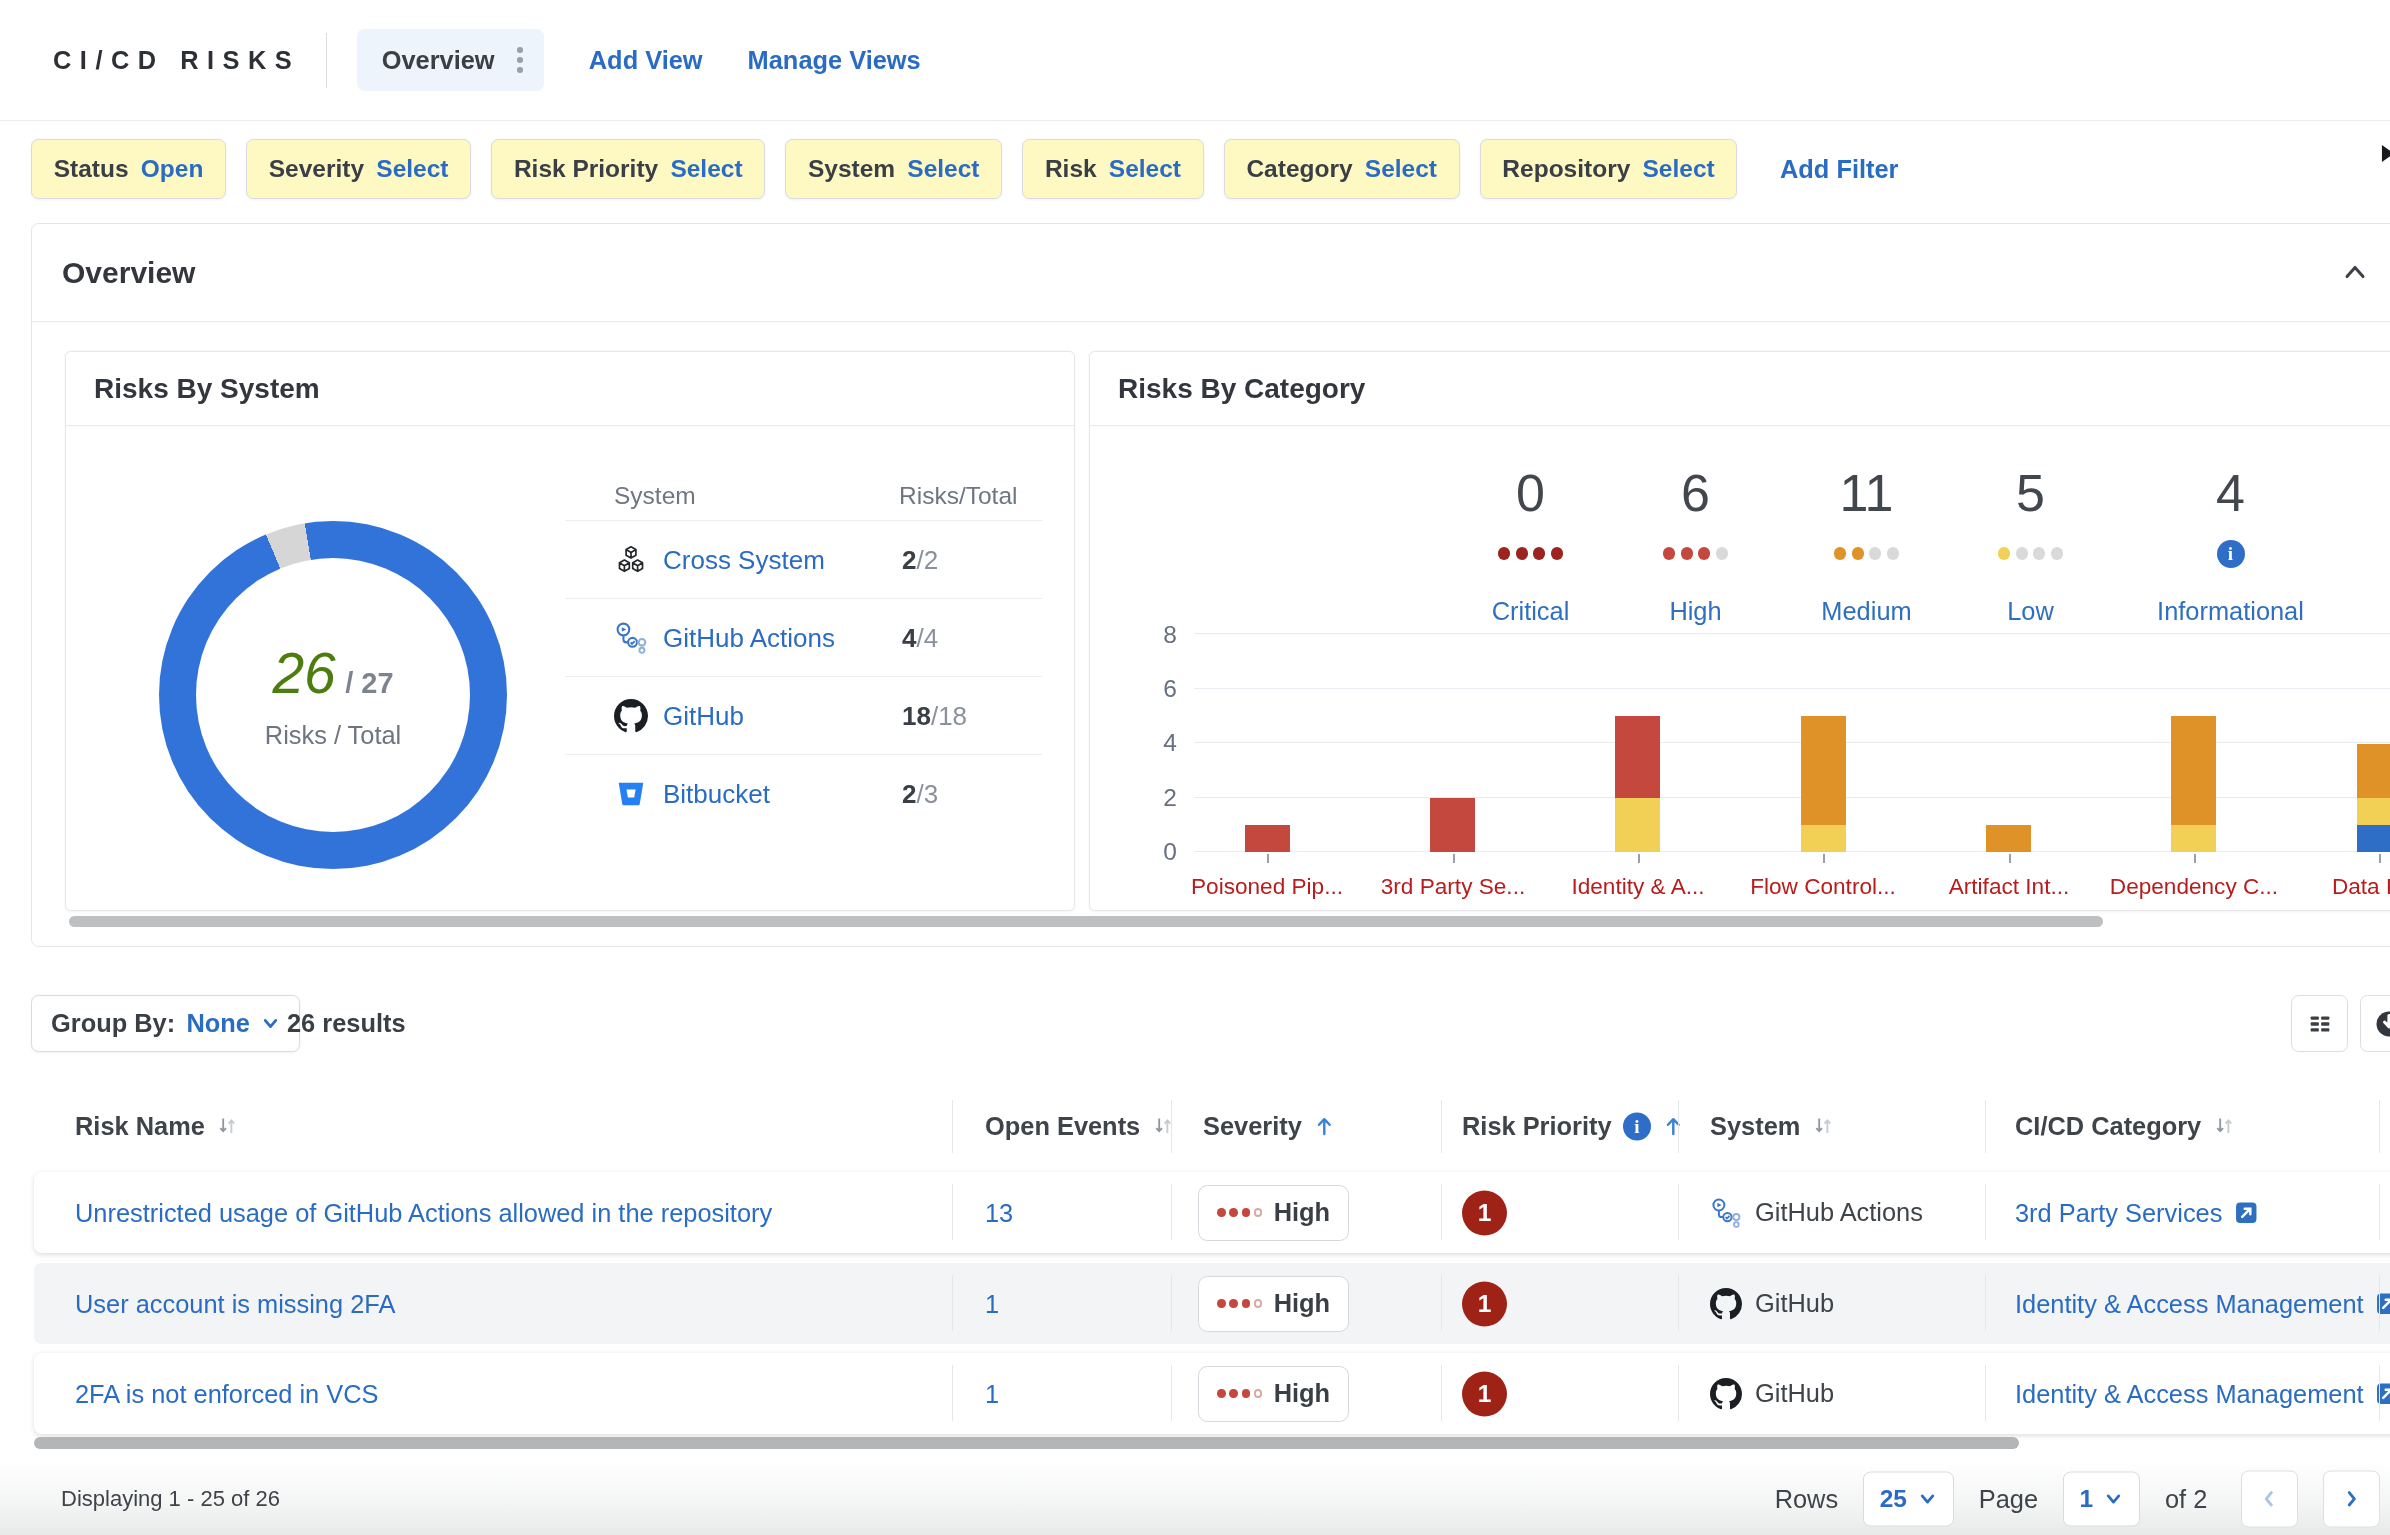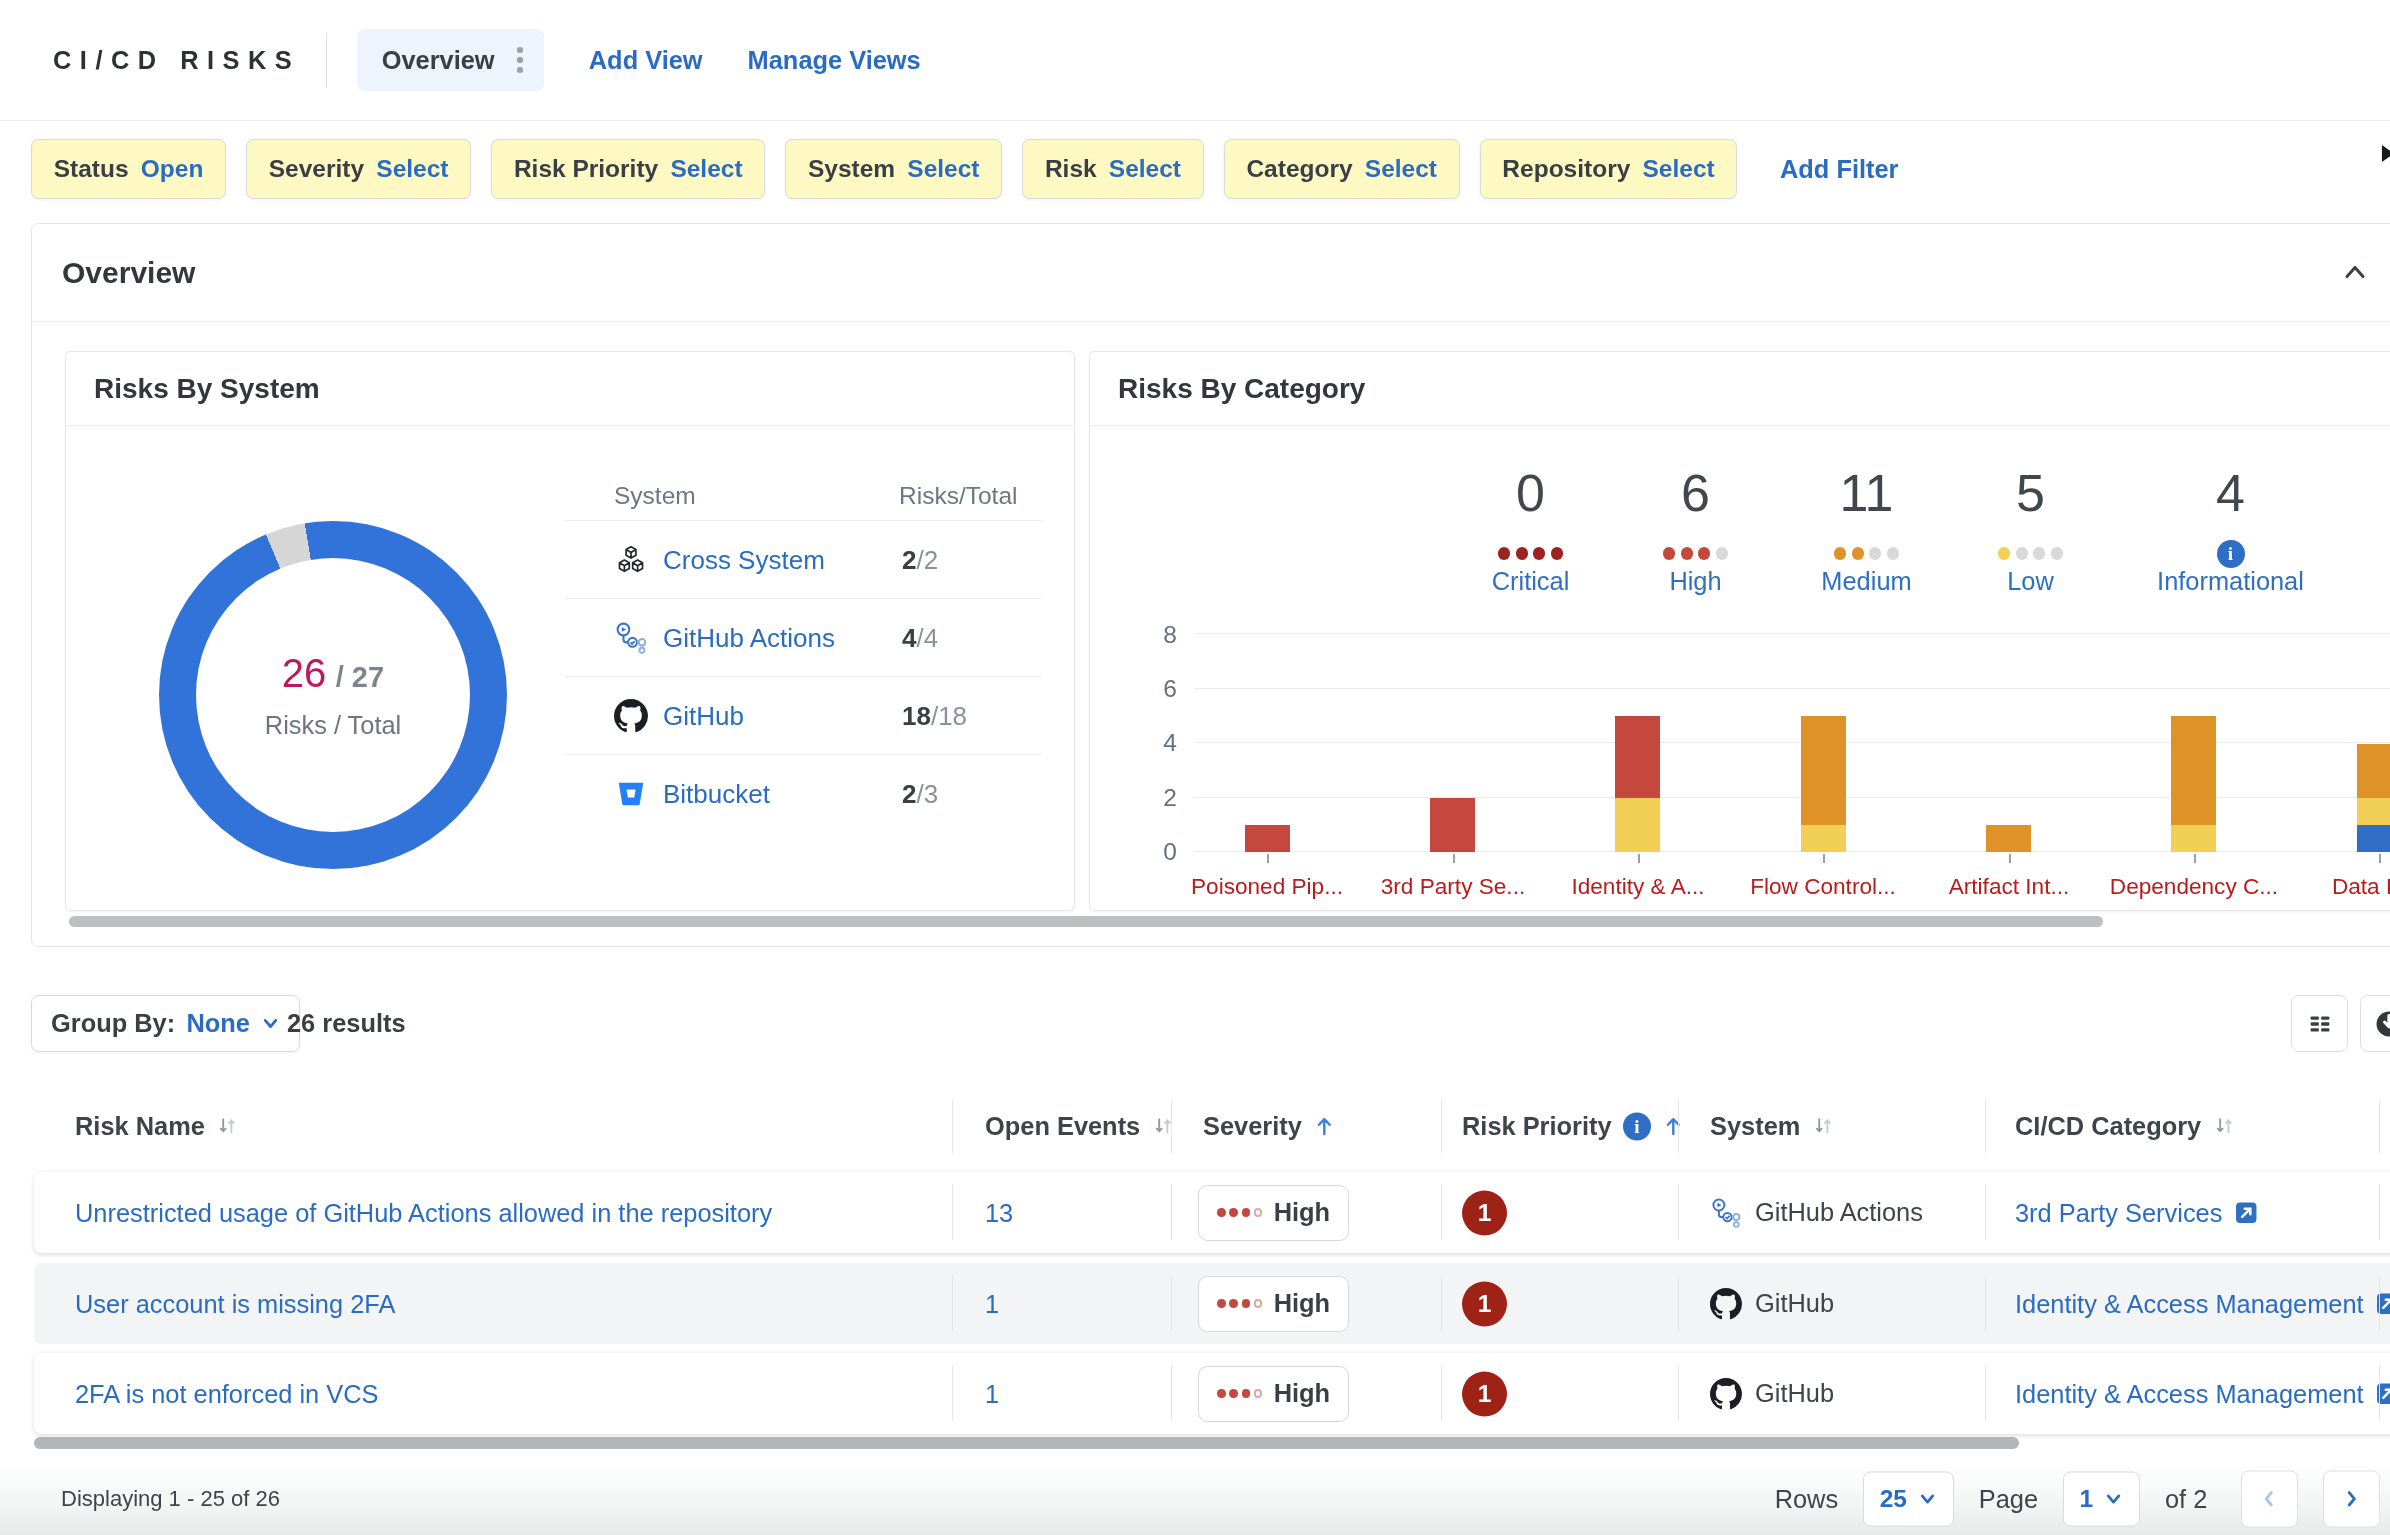--- a/index.html
+++ b/index.html
@@ -35,40 +35,40 @@
   .card-sys{left:33px;width:1008px;height:558px;}
   .card-cat{left:1057px;width:1337px;height:558px;overflow:hidden;}
   .card-title-row{position:absolute;left:0;top:0;width:100%;height:73px;border-bottom:0.9px solid #e9ebee;}
   .card-title{position:absolute;left:28px;top:50%;transform:translateY(-50%);font-size:28px;
     font-weight:bold;color:#33373d;}
   
   .donut{position:absolute;left:93px;top:169px;width:348px;height:348px;border-radius:50%;}
   .donut-hole{position:absolute;inset:37px;background:#fff;border-radius:50%;display:flex;
     flex-direction:column;align-items:center;justify-content:center;}
   .donut-line{display:flex;align-items:baseline;}
-  .donut-val{font-size:40px;color:#be185d;}
+  .donut-val{font-size:57px;color:#4d7c0f;font-style:italic;}
   .donut-total{font-size:29px;font-weight:bold;color:#7e848f;margin-left:9.4px;}
   .donut-cap{font-size:25.4px;color:#6e7480;margin-top:15px;}
   
   .systable{position:absolute;left:499px;top:130px;width:477px;}
   .sys-head{position:relative;height:38px;font-size:24.5px;color:#6f7682;border-bottom:0.9px solid #eceef1;}
   .sys-head span{position:absolute;top:0;}
   .sys-row{position:relative;height:77px;border-bottom:0.9px solid #eceef1;}
   .sys-row:last-child{border-bottom:none;}
   .sys-ic{position:absolute;left:49px;top:50%;transform:translateY(-50%);width:34px;height:34px;
     display:flex;align-items:center;justify-content:center;}
   .sys-nm{position:absolute;left:98px;top:50%;transform:translateY(-50%);font-size:26px;color:#2a6cc4;cursor:pointer;}
   .sys-vl{position:absolute;left:337px;top:50%;transform:translateY(-50%);font-size:26px;}
   .sys-vl .r{color:#3a3f45;font-weight:bold;}
   .sys-vl .t{color:#8b919c;}
   
   .sev-item{position:absolute;top:113px;width:207px;text-align:center;}
   .sev-count{font-size:52px;line-height:56px;color:#42464d;}
   .sev-dots{margin-top:26px;display:flex;justify-content:center;align-items:center;gap:5.6px;height:13px;}
-  .sev-label{margin-top:7px;font-size:25.4px;color:#2e6fc0;cursor:pointer;}
+  .sev-label{margin-top:37px;font-size:25.4px;color:#2e6fc0;cursor:pointer;}
   .dot{border-radius:50%;display:inline-block;flex:none;}
   .info-badge{display:inline-flex;align-items:center;justify-content:center;width:28px;height:28px;
     border-radius:50%;color:#fff;font-size:19px;font-weight:bold;background:#2f6ec6;font-family:"Liberation Serif",serif;}
   
   .bar-plot{position:absolute;left:104px;top:282px;width:1234px;height:218px;}
   .gridline{position:absolute;left:0;width:100%;height:0.9px;background:#e8ebef;}
   .ylabel{position:absolute;left:-72px;width:55px;text-align:right;font-size:24.5px;color:#67707e;}
   .barseg{position:absolute;}
   .xtick{position:absolute;bottom:-11.3px;width:1.9px;height:9.4px;background:#99a0ab;}
   .xlabel{position:absolute;top:240px;width:188px;text-align:center;font-size:22.6px;color:#b91c1c;white-space:nowrap;}

